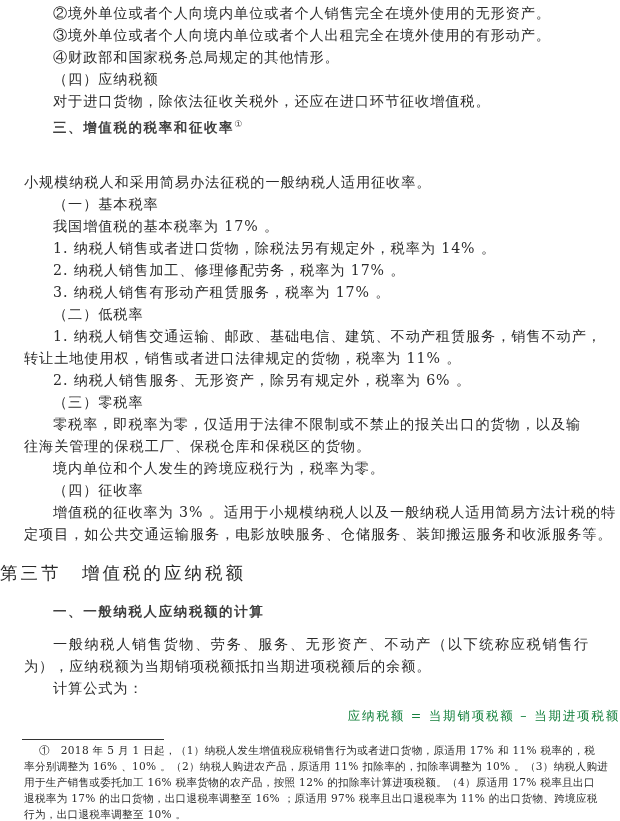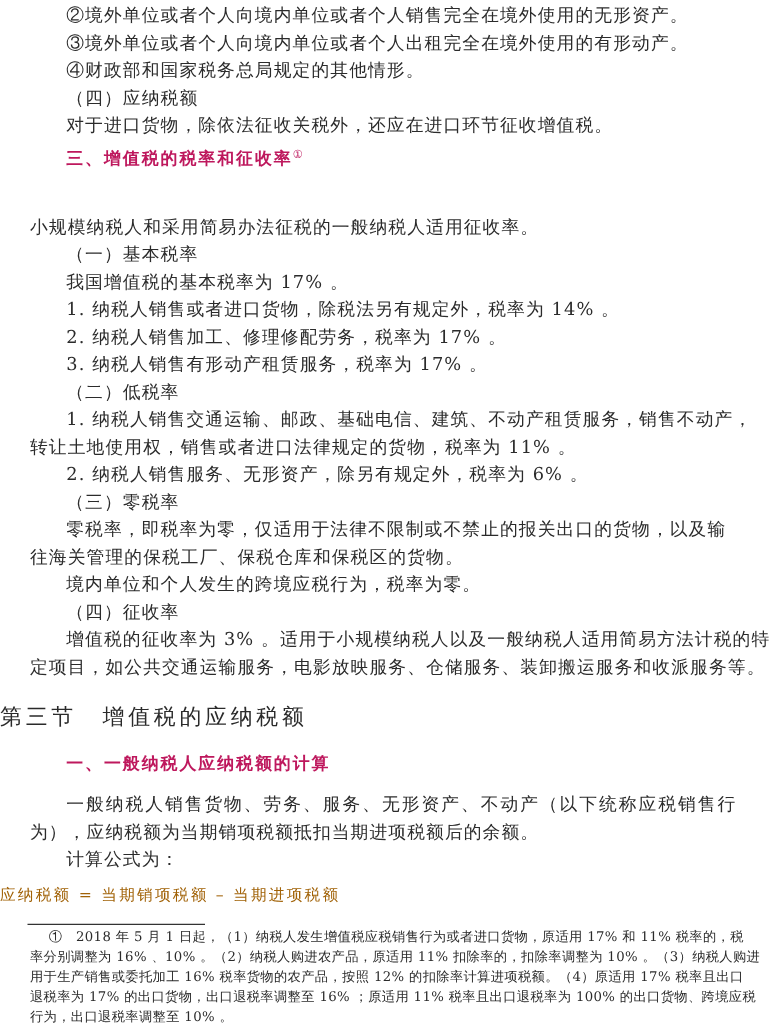--- a/index.html
+++ b/index.html
@@ -2,23 +2,23 @@
 <html><head>
 <meta charset="utf-8">
 <style>
   html, body { margin:0; padding:0; background:#ffffff; }
   body { width:620px; height:821px; overflow:hidden; position:relative;
          font-family:"DejaVu Serif","Liberation Serif",serif; color:#2b2b2b; }
   .page { position:absolute; left:0; top:0; width:620px; height:730px; }
   .line { position:absolute; font-size:14.2px; line-height:18px; white-space:nowrap; letter-spacing:0.9px; }
   .ind { left:53px; }
   .full { left:24px; }
-  .bold { font-family:"DejaVu Sans","Liberation Sans",sans-serif; font-weight:bold; font-size:13.5px; letter-spacing:1.6px; color:#be185d; }
+  .bold { font-family:"DejaVu Sans","Liberation Sans",sans-serif; font-weight:bold; font-size:13.5px; letter-spacing:1.6px; color:#404040; }
   .sec-title { position:absolute; left:0; width:620px; text-align:left; font-size:17.5px; letter-spacing:3px; color:#2a2a2a; }
-  .formula { position:absolute; left:0; width:620px; text-align:left; font-size:12.5px; letter-spacing:1.8px; color:#a16207; }
+  .formula { position:absolute; left:0; width:620px; text-align:right; font-size:12.5px; letter-spacing:1.8px; color:#15803d; }
   .rule { position:absolute; left:22px; top:739px; width:142px; height:1px; background:#333; }
   .fn { position:absolute; left:24px; font-size:10.6px; line-height:16px; white-space:nowrap; letter-spacing:0.3px; color:#2b2b2b; }
   sup { font-size:9px; vertical-align:top; position:relative; top:-3px; font-weight:normal; }
 </style>
 </head>
 <body>
 
 <div class="page">
 
   <div class="line ind" style="top:4px">②境外单位或者个人向境内单位或者个人销售完全在境外使用的无形资产。</div>
@@ -59,16 +59,16 @@
   <div class="line full" style="top:657px">为），应纳税额为当期销项税额抵扣当期进项税额后的余额。</div>
   <div class="line ind" style="top:679px">计算公式为：</div>
 
   <div class="formula" style="top:708px">应纳税额 = 当期销项税额 – 当期进项税额</div>
 
   <div class="rule"></div>
 
   <div class="fn" style="top:742px; left:39px">①　2018 年 5 月 1 日起，（1）纳税人发生增值税应税销售行为或者进口货物，原适用 17% 和 11% 税率的，税</div>
   <div class="fn" style="top:758px">率分别调整为 16% 、10% 。（2）纳税人购进农产品，原适用 11% 扣除率的，扣除率调整为 10% 。（3）纳税人购进</div>
   <div class="fn" style="top:774px">用于生产销售或委托加工 16% 税率货物的农产品，按照 12% 的扣除率计算进项税额。（4）原适用 17% 税率且出口</div>
-  <div class="fn" style="top:790px">退税率为 17% 的出口货物，出口退税率调整至 16% ；原适用 11% 税率且出口退税率为 100% 的出口货物、跨境应税</div>
+  <div class="fn" style="top:790px">退税率为 17% 的出口货物，出口退税率调整至 16% ；原适用 97% 税率且出口退税率为 11% 的出口货物、跨境应税</div>
   <div class="fn" style="top:806px">行为，出口退税率调整至 10% 。</div>
 
 </div>
 
 </body></html>

